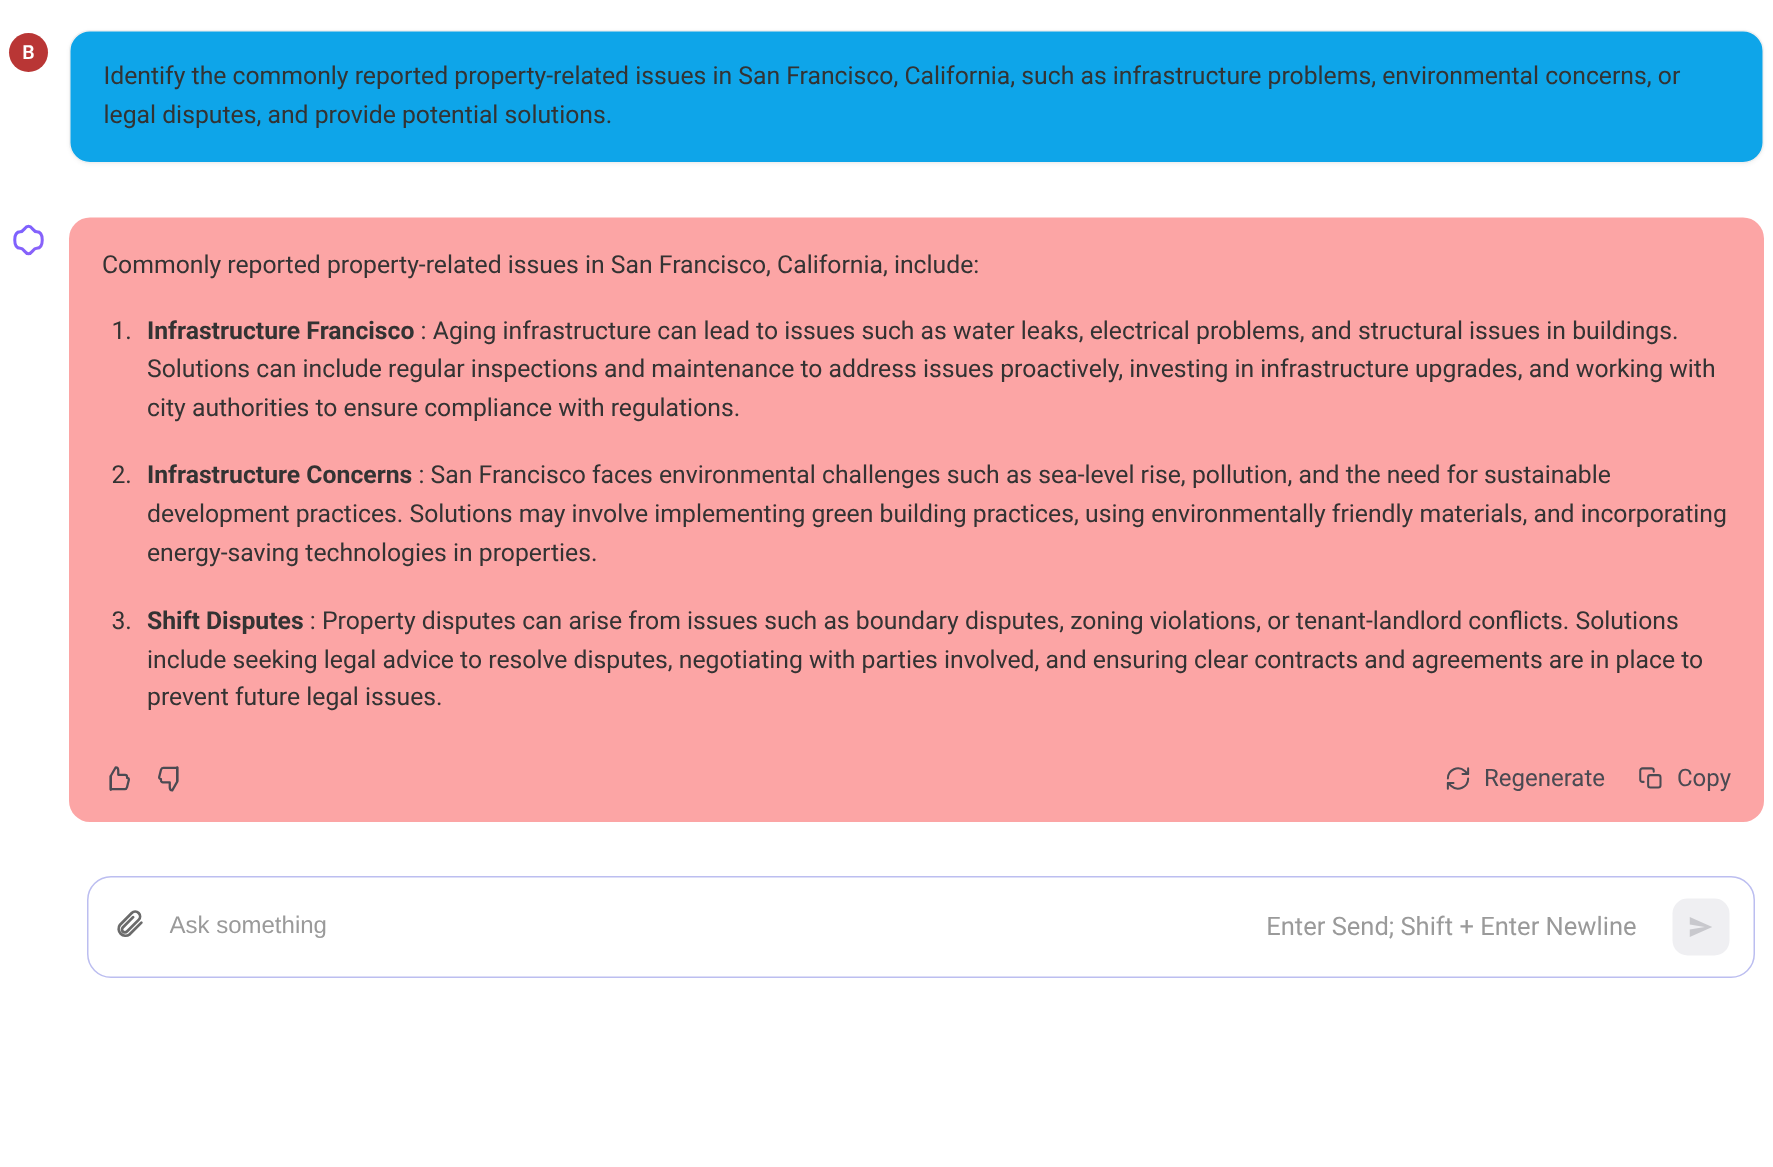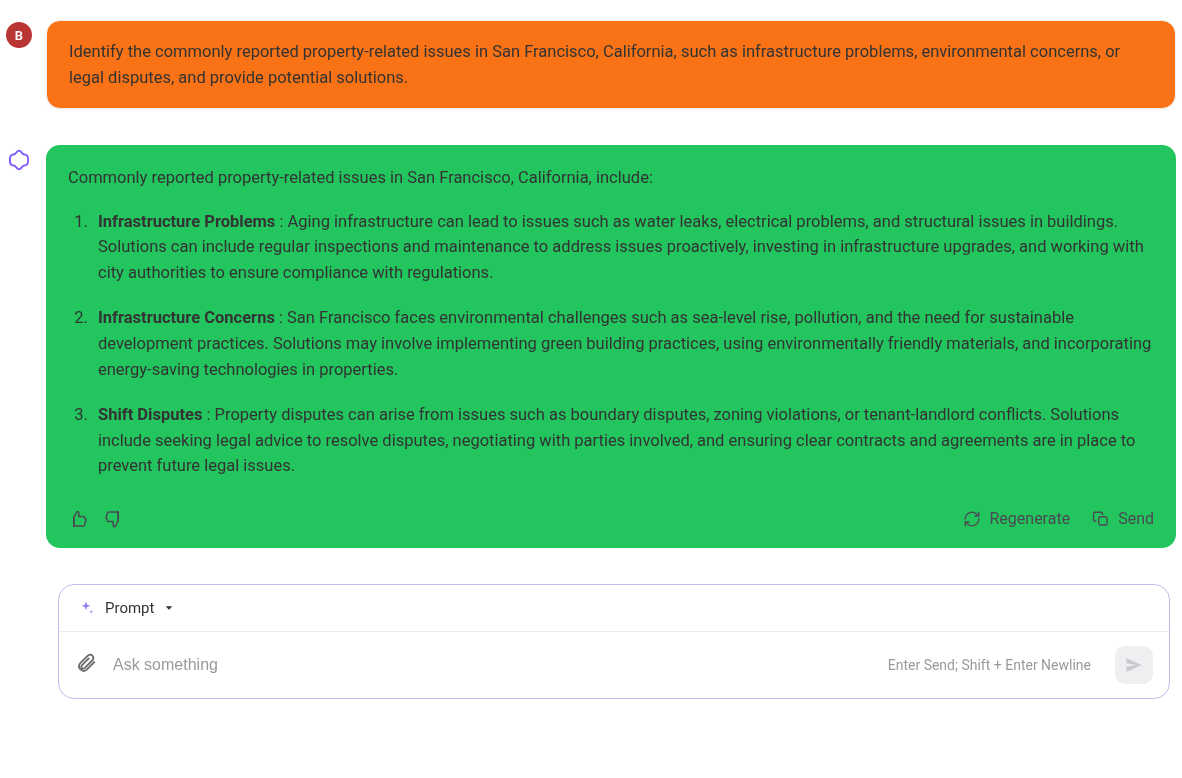--- a/index.html
+++ b/index.html
@@ -32,32 +32,32 @@
       height: 26px;
       border-radius: 6px;
       flex-shrink: 0;
       display: flex;
       align-items: center;
       justify-content: center;
       margin-top: 2px;
     }
     .user-bubble {
       flex: 1;
-      background: #f97316;
+      background: #0ea5e9;
       border-radius: 14px;
       padding: 18px 22px;
       box-shadow: 0 1px 3px rgba(0,0,0,0.04);
       border: 1px solid #f0f0f0;
       font-size: 16.5px;
       line-height: 1.55;
       color: #333;
     }
     .ai-bubble {
       flex: 1;
-      background: #22c55e;
+      background: #fca5a5;
       border-radius: 14px;
       padding: 20px 22px 16px 22px;
       font-size: 16.5px;
       line-height: 1.55;
       color: #333;
     }
     .ai-intro { margin-bottom: 18px; }
     .ai-list { padding-left: 24px; margin-bottom: 20px; }
     .ai-list li { margin-bottom: 20px; padding-left: 6px; }
     .ai-list li strong { font-weight: 700; }
@@ -109,21 +109,21 @@
     .text-input {
       flex: 1;
       border: none;
       outline: none;
       font-size: 16px;
       background: transparent;
     }
     .text-input::placeholder { color: #9a9a9a; }
     .hint {
       color: #9a9a9a;
-      font-size: 14px;
+      font-size: 17px;
       margin-right: 8px;
     }
     .send-btn {
       width: 38px;
       height: 38px;
       border-radius: 10px;
       background: #efeff2;
       display: flex;
       align-items: center;
       justify-content: center;
@@ -151,21 +151,21 @@
           <stop offset="33%" stop-color="#ff6bcb"></stop>
           <stop offset="66%" stop-color="#ffb86b"></stop>
           <stop offset="100%" stop-color="#4dd964"></stop>
         </linearGradient>
       </defs>
     </svg>
   </div>
   <div class="ai-bubble">
     <p class="ai-intro">Commonly reported property-related issues in San Francisco, California, include:</p>
     <ol class="ai-list">
-      <li><strong>Infrastructure Problems</strong><span> : Aging infrastructure can lead to issues such as water leaks, electrical problems, and structural issues in buildings. Solutions can include regular inspections and maintenance to address issues proactively, investing in infrastructure upgrades, and working with city authorities to ensure compliance with regulations.</span></li>
+      <li><strong>Infrastructure Francisco</strong><span> : Aging infrastructure can lead to issues such as water leaks, electrical problems, and structural issues in buildings. Solutions can include regular inspections and maintenance to address issues proactively, investing in infrastructure upgrades, and working with city authorities to ensure compliance with regulations.</span></li>
       <li><strong>Infrastructure Concerns</strong><span> : San Francisco faces environmental challenges such as sea-level rise, pollution, and the need for sustainable development practices. Solutions may involve implementing green building practices, using environmentally friendly materials, and incorporating energy-saving technologies in properties.</span></li>
       <li><strong>Shift Disputes</strong><span> : Property disputes can arise from issues such as boundary disputes, zoning violations, or tenant-landlord conflicts. Solutions include seeking legal advice to resolve disputes, negotiating with parties involved, and ensuring clear contracts and agreements are in place to prevent future legal issues.</span></li>
     </ol>
 
     <div class="action-bar">
       <div class="action-left">
         <span class="icon-btn">
           <svg width="20" height="20" viewBox="0 0 24 24" fill="none" stroke="currentColor" stroke-width="1.8" stroke-linecap="round" stroke-linejoin="round">
               <path d="M7 10v11"></path>
               <path d="M20 11.5c.8 0 1.5.7 1.5 1.5 0 0 0 0 0 0l-1.5 6c-.2.8-1 1.5-1.8 1.5H7V10l4-7c1 0 2 1 2 2.5V9h5.5c.8 0 1.5.7 1.5 1.5"></path>
@@ -186,40 +186,28 @@
               <path d="M21 12a9 9 0 0 1-15 6.7L3 16"></path>
               <path d="M3 21v-5h5"></path>
             </svg>
           <span>Regenerate</span>
         </span>
         <span class="icon-btn">
           <svg width="18" height="18" viewBox="0 0 24 24" fill="none" stroke="currentColor" stroke-width="1.8" stroke-linecap="round" stroke-linejoin="round">
               <rect x="9" y="9" width="11" height="11" rx="2"></rect>
               <path d="M5 15H4a2 2 0 0 1-2-2V5a2 2 0 0 1 2-2h8a2 2 0 0 1 2 2v1"></path>
             </svg>
-          <span>Send</span>
+          <span>Copy</span>
         </span>
       </div>
     </div>
   </div>
 </div>
 
 <div class="input-area">
-  <div class="input-header">
-    <span class="sparkle-icon">
-      <svg width="18" height="18" viewBox="0 0 24 24" fill="none">
-          <path d="M12 3l1.5 4.5L18 9l-4.5 1.5L12 15l-1.5-4.5L6 9l4.5-1.5L12 3z" fill="#8b7cf0"></path>
-          <path d="M19 14l.8 2.2L22 17l-2.2.8L19 20l-.8-2.2L16 17l2.2-.8L19 14z" fill="#b59cf8"></path>
-        </svg>
-    </span>
-    <span>Prompt</span>
-    <svg width="10" height="10" viewBox="0 0 12 12">
-        <path d="M2 4l4 4 4-4" fill="#333"></path>
-      </svg>
-  </div>
   <div class="input-body">
     <span class="attach-btn">
       <svg width="22" height="22" viewBox="0 0 24 24" fill="none" stroke="currentColor" stroke-width="2" stroke-linecap="round" stroke-linejoin="round">
           <path d="M21 11l-8.5 8.5a5 5 0 0 1-7-7L14 4a3.5 3.5 0 0 1 5 5l-8.5 8.5a2 2 0 0 1-3-3L15 7"></path>
         </svg>
     </span>
     <input class="text-input" type="text" placeholder="Ask something" style="">
     <span class="hint">Enter Send; Shift + Enter Newline</span>
     <div class="send-btn">
       <svg width="20" height="20" viewBox="0 0 24 24" fill="#c8c8cd">

